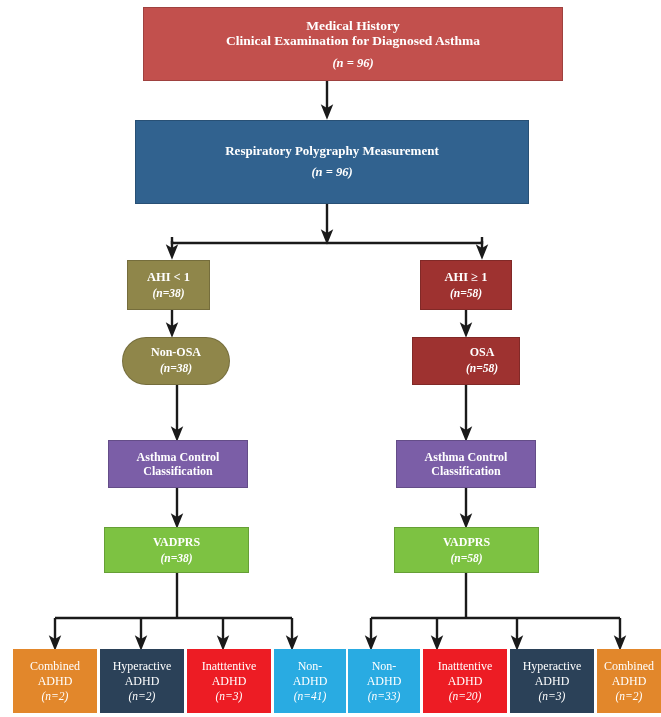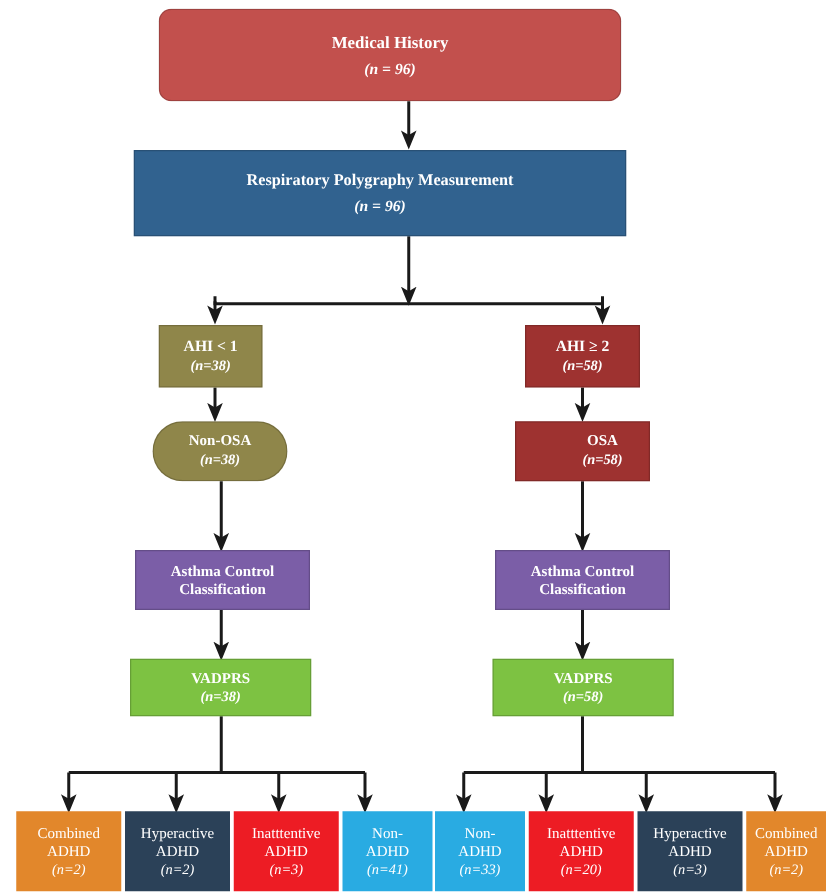--- a/index.html
+++ b/index.html
@@ -109,37 +109,38 @@
 
       <line x1="466" y1="573" x2="466" y2="618"></line>
       <path d="M371,618 L620,618"></path>
       <line x1="371" y1="618" x2="371" y2="643" marker-end="url(#arrowhead)"></line>
       <line x1="437" y1="618" x2="437" y2="643" marker-end="url(#arrowhead)"></line>
       <line x1="517" y1="618" x2="517" y2="643" marker-end="url(#arrowhead)"></line>
       <line x1="620" y1="618" x2="620" y2="643" marker-end="url(#arrowhead)"></line>
     </g>
   </svg>
 
-  <div class="node lvl-1" style="left:127px; top:7px; width:370px; height:74px; background:#c2504d;border-radius:10px;">
+  <div class="node lvl-1" style="left:143px; top:7px; width:420px; height:74px; background:#c2504d;">
     <div class="title">Medical History</div>
+    <div class="title">Clinical Examination for Diagnosed Asthma</div>
     <div class="count">(n = 96)</div>
   </div>
 
-  <div class="node lvl-2" style="left:107px; top:120px; width:394px; height:69px; background:#31628f;">
+  <div class="node lvl-2" style="left:135px; top:120px; width:394px; height:84px; background:#31628f;">
     <div class="title">Respiratory Polygraphy Measurement</div>
     <div class="count">(n = 96)</div>
   </div>
 
   <div class="node lvl-3" style="left:127px; top:260px; width:83px; height:50px; background:#8f864a;">
     <div class="title">AHI &lt; 1</div>
     <div class="count">(n=38)</div>
   </div>
 
   <div class="node lvl-3" style="left:420px; top:260px; width:92px; height:50px; background:#9e3230;">
-    <div class="title">AHI ≥ 2</div>
+    <div class="title">AHI ≥ 1</div>
     <div class="count">(n=58)</div>
   </div>
 
   <div class="node lvl-4" style="left:122px; top:337px; width:108px; height:48px; background:#8f864a;border-radius:24px;">
     <div class="title">Non-OSA</div>
     <div class="count">(n=38)</div>
   </div>
 
   <div class="node lvl-4" style="left:412px; top:337px; width:108px; height:48px; background:#9e3230;padding-left:32px;">
     <div class="title">OSA</div>

